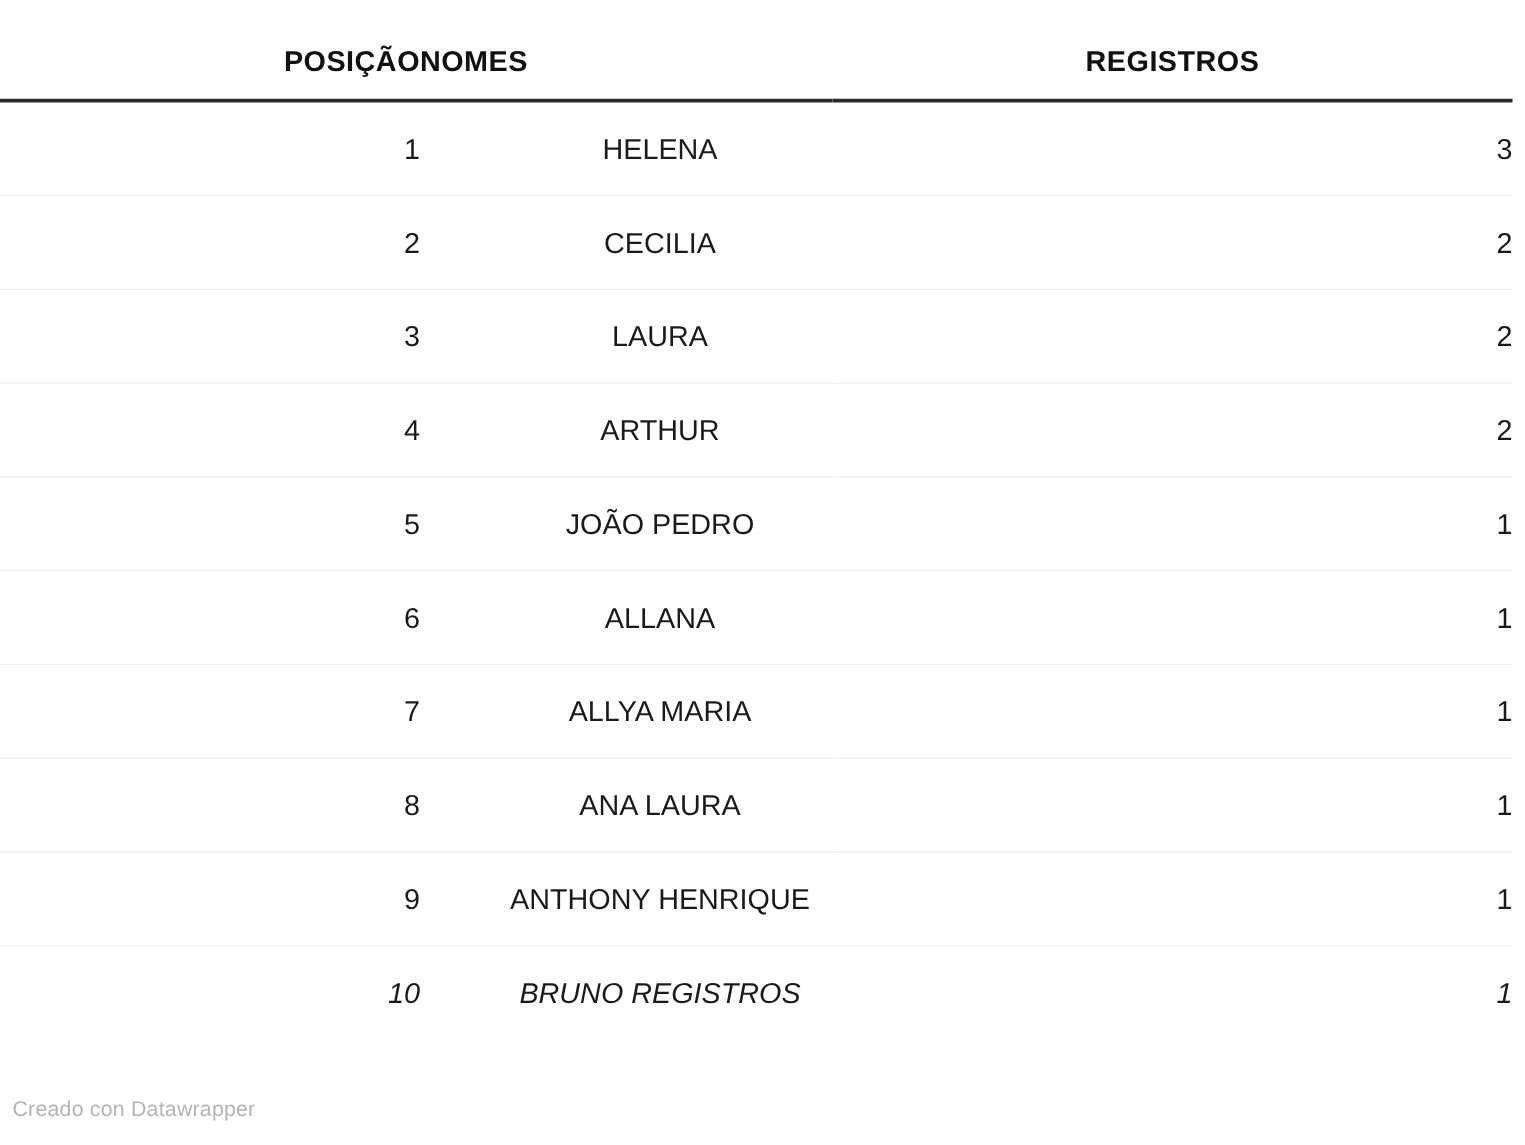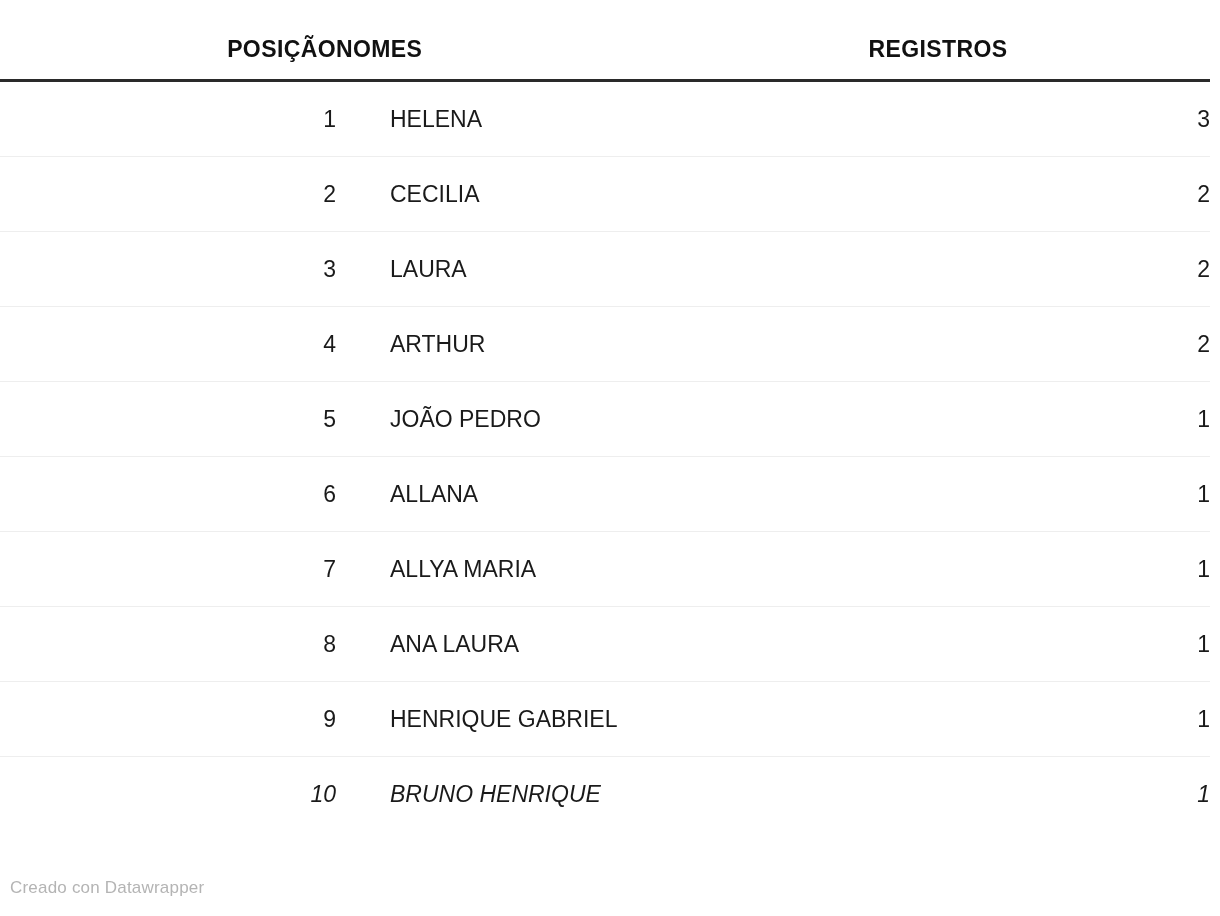--- a/index.html
+++ b/index.html
@@ -54,21 +54,21 @@
   }
   tbody td {
     font-size: 23px;
     font-weight: normal;
     color: #1a1a1a;
     height: 74px;
     padding: 0;
     vertical-align: middle;
   }
   td.td-pos { text-align: right; }
-  td.td-name { text-align: left; padding-left: 54px; }
+  td.td-name { text-align: center; padding-left: 54px; }
   td.td-reg { text-align: right; }
 
   .footer-note {
     position: absolute;
     left: 10px;
     top: 878px;
     font-size: 17px;
     color: #b4b4b4;
     letter-spacing: 0.2px;
     text-align: right;
@@ -130,25 +130,25 @@
         <td class="td-name">ALLYA MARIA</td>
         <td class="td-reg">1</td>
       </tr>
       <tr>
         <td class="td-pos">8</td>
         <td class="td-name">ANA LAURA</td>
         <td class="td-reg">1</td>
       </tr>
       <tr>
         <td class="td-pos">9</td>
-        <td class="td-name">HENRIQUE GABRIEL</td>
+        <td class="td-name">ANTHONY HENRIQUE</td>
         <td class="td-reg">1</td>
       </tr>
       <tr>
         <td class="td-pos">10</td>
-        <td class="td-name">BRUNO HENRIQUE</td>
+        <td class="td-name">BRUNO REGISTROS</td>
         <td class="td-reg">1</td>
       </tr>
     </tbody>
   </table>
 </div>
 
 <div class="footer-note">Creado con Datawrapper</div>
 
 </body></html>

